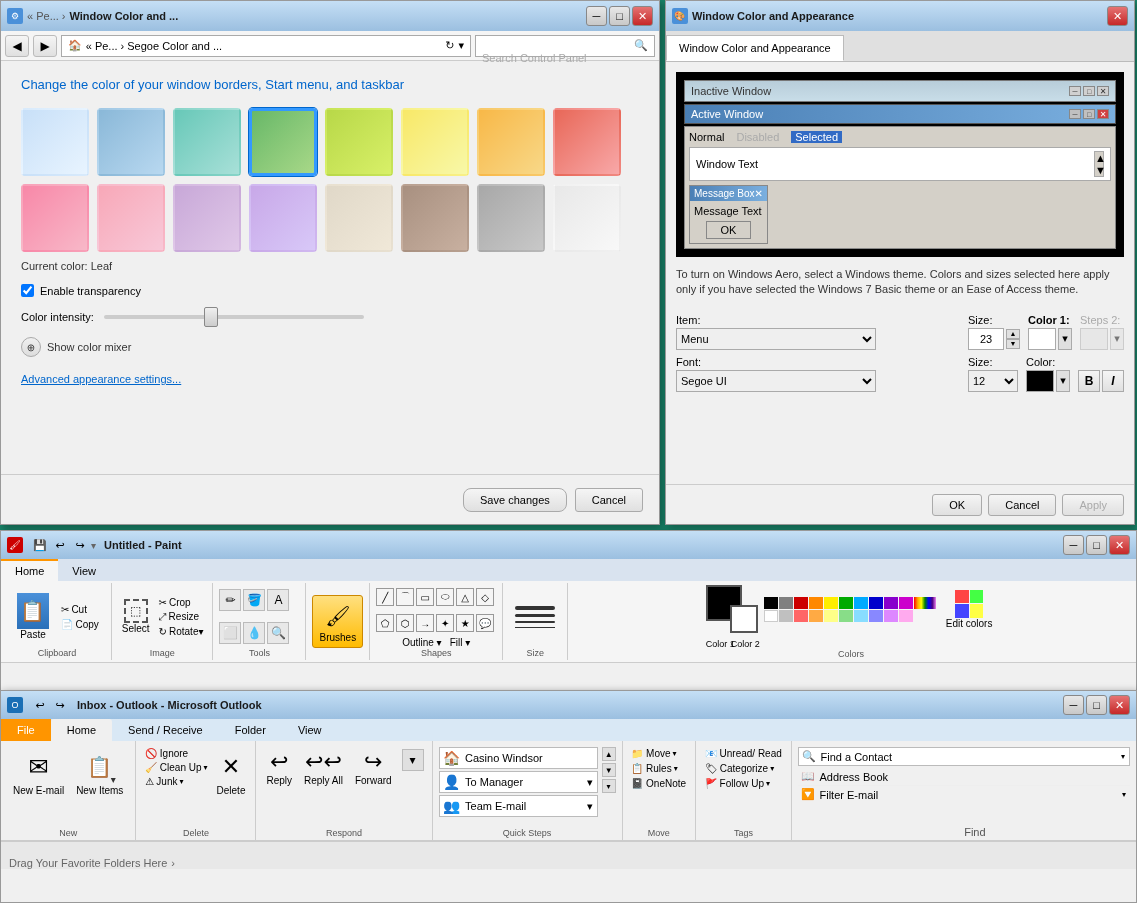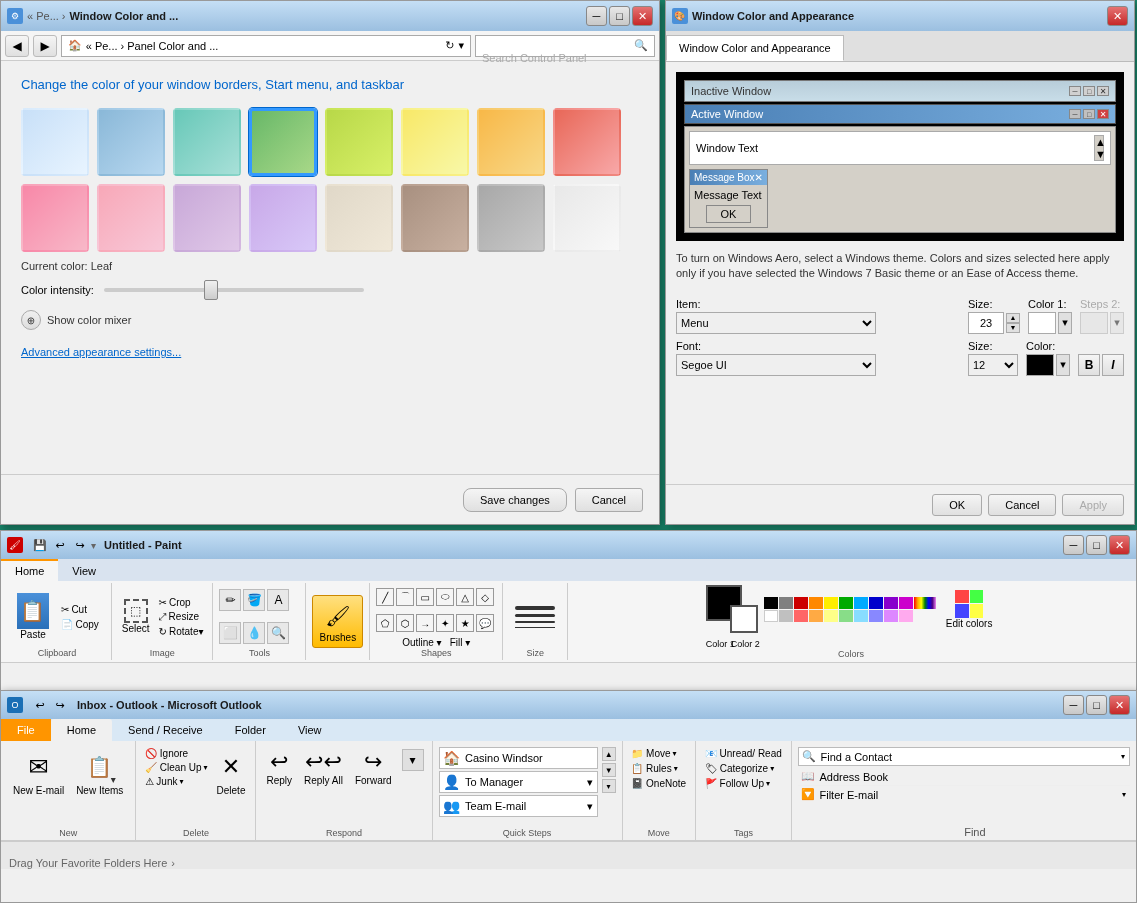--- a/index.html
+++ b/index.html
@@ -153,21 +153,21 @@
       <div class="titlebar-btn">─</div>
       <div class="titlebar-btn">□</div>
       <div class="titlebar-btn close">✕</div>
     </div>
   </div>
   <div class="cp-toolbar">
     <div class="cp-nav-btn">◀</div>
     <div class="cp-nav-btn">▶</div>
     <div class="cp-address-bar">
       <span>🏠</span>
-      <span>« Pe... › Panel Color and ...</span>
+      <span>« Pe... › Segoe Color and ...</span>
       <div style="margin-left:auto;">↻</div>
       <div>▾</div>
     </div>
     <div class="cp-search-bar">
       <span style="color:#aaa;margin-top:24px;">Search Control Panel</span>
       <div style="margin-left:auto;">🔍</div>
     </div>
   </div>
 
   <div class="cp-content">
@@ -189,20 +189,24 @@
       <div class="swatch" style="background: linear-gradient(135deg, #c8a8d8, #e0c8e8);"></div>
       <div class="swatch" style="background: linear-gradient(135deg, #c8a8e8, #d8c8f8);"></div>
       <div class="swatch" style="background: linear-gradient(135deg, #e0d8c8, #f0e8d8);"></div>
       <div class="swatch" style="background: linear-gradient(135deg, #a89080, #c8b0a0);"></div>
       <div class="swatch" style="background: linear-gradient(135deg, #a8a8a8, #c8c8c8);"></div>
       <div class="swatch" style="background: linear-gradient(135deg, #e8e8e8, #f8f8f8);"></div>
     </div>
 
     <div class="current-color" style="margin-top:4px;">Current color: Leaf</div>
 
+    <div class="enable-transparency">
+      <input type="checkbox" checked="" style="">
+      <span>Enable transparency</span>
+    </div>
 
     <div class="color-intensity">
       <span>Color intensity:</span>
       <div class="slider-track">
         <div class="slider-thumb"></div>
       </div>
     </div>
 
     <div class="show-color-mixer">
       <div class="mixer-toggle">⊕</div>
@@ -242,20 +246,25 @@
     </div>
     <div style="background: linear-gradient(to right, #4a7fb5, #7aafdf); border: 1px solid #555; padding: 3px 6px; display:flex; align-items:center; justify-content:space-between; font-size:11px; color:white; margin-bottom:2px;">
       <span>Active Window</span>
       <div style="display:flex;gap:2px;">
         <div style="width:12px;height:10px;background:#c0c0c0;border:1px solid #888;font-size:7px;display:flex;align-items:center;justify-content:center;color:#333;">─</div>
         <div style="width:12px;height:10px;background:#c0c0c0;border:1px solid #888;font-size:7px;display:flex;align-items:center;justify-content:center;color:#333;">□</div>
         <div style="width:12px;height:10px;background:#d04040;border:1px solid #888;font-size:8px;display:flex;align-items:center;justify-content:center;color:white;">✕</div>
       </div>
     </div>
     <div style="background:#d4d0c8;border:1px solid #888;padding:4px;position:relative;">
+      <div style="display:flex;gap:12px;font-size:11px;margin-bottom:4px;">
+        <span>Normal</span>
+        <span style="color:#aaa;">Disabled</span>
+        <span style="background:#316ac5;color:white;padding:0 4px;">Selected</span>
+      </div>
       <div style="background:white;border:1px solid #aaa;padding:3px 6px;font-size:11px;margin-bottom:4px;display:flex;justify-content:space-between;align-items:center;">
         <span>Window Text</span>
         <div style="width:10px;background:#d4d0c8;border:1px solid #aaa;">▲<br>▼</div>
       </div>
       <div style="display:inline-block;background:#d4d0c8;border:1px solid #888;padding:4px;font-size:11px;">
         <div style="background:linear-gradient(to right,#4a7fb5,#7aafdf);color:white;padding:2px 4px;margin:-4px -4px 4px -4px;display:flex;justify-content:space-between;align-items:center;font-size:10px;">
           <span>Message Box</span>
           <span>✕</span>
         </div>
         <div style="font-size:11px;margin-bottom:4px;">Message Text</div>
@@ -280,21 +289,21 @@
         <div style="font-size:11px;">Size:</div>
         <div style="display:flex;align-items:center;gap:2px;">
           <input type="text" style="width: 36px; height: 22px; font-size: 11px; border: 1px solid rgb(170, 170, 170); text-align: center;" value="23">
           <div style="display:flex;flex-direction:column;">
             <div style="width:14px;height:10px;background:#e0e0e0;border:1px solid #aaa;font-size:7px;display:flex;align-items:center;justify-content:center;cursor:pointer;">▲</div>
             <div style="width:14px;height:10px;background:#e0e0e0;border:1px solid #aaa;font-size:7px;display:flex;align-items:center;justify-content:center;cursor:pointer;">▼</div>
           </div>
         </div>
       </div>
       <div style="display:flex;flex-direction:column;gap:2px;">
-        <div style="font-size:11px;">Color 1:</div>
+        <div style="font-size:11px;font-weight:bold;">Color 1:</div>
         <div style="display:flex;align-items:center;gap:2px;">
           <div style="width:28px;height:22px;background:white;border:1px solid #aaa;"></div>
           <div style="width:14px;height:22px;background:#e0e0e0;border:1px solid #aaa;display:flex;align-items:center;justify-content:center;cursor:pointer;">▾</div>
         </div>
       </div>
       <div style="display:flex;flex-direction:column;gap:2px;">
         <div style="font-size:11px;color:#aaa;">Steps 2:</div>
         <div style="display:flex;align-items:center;gap:2px;">
           <div style="width:28px;height:22px;background:#e0e0e0;border:1px solid #aaa;opacity:0.5;"></div>
           <div style="width:14px;height:22px;background:#e0e0e0;border:1px solid #aaa;display:flex;align-items:center;justify-content:center;cursor:pointer;opacity:0.5;">▾</div>

